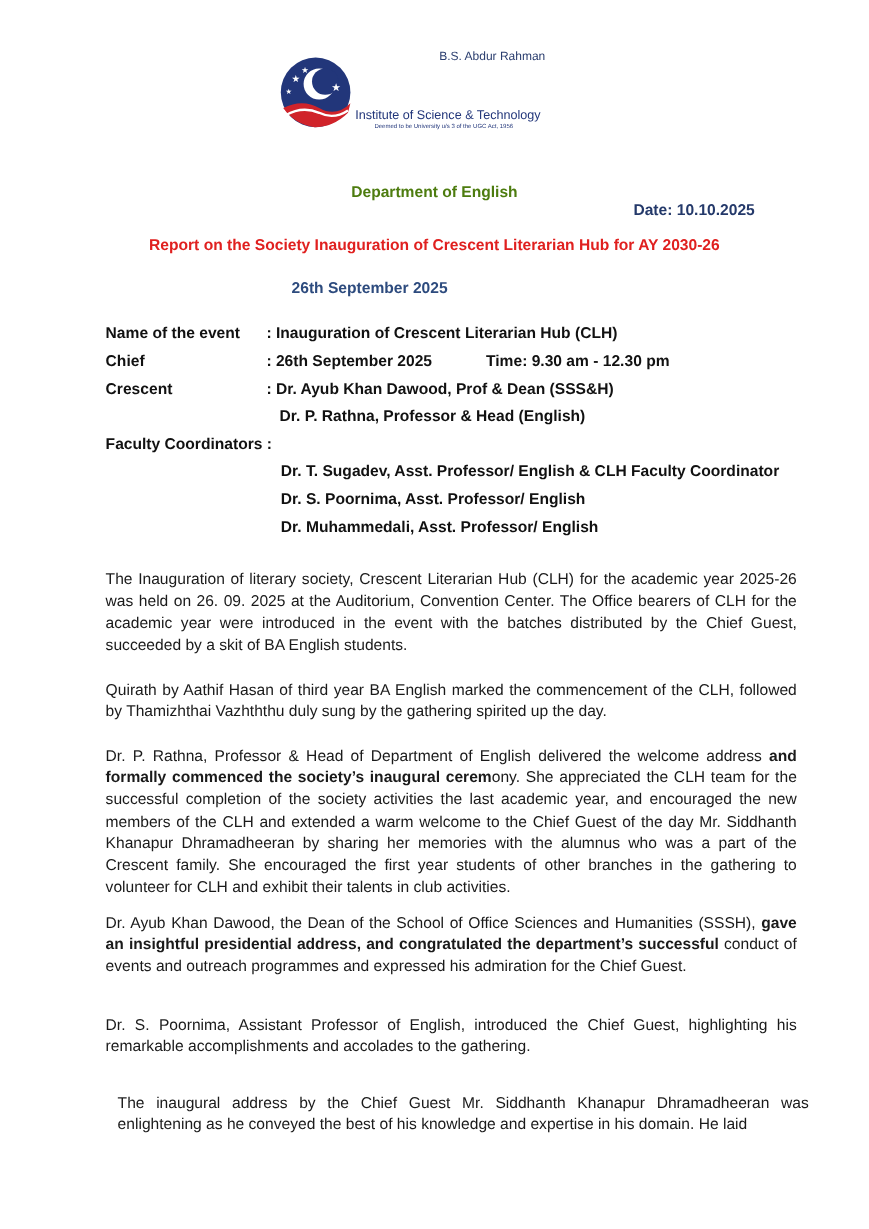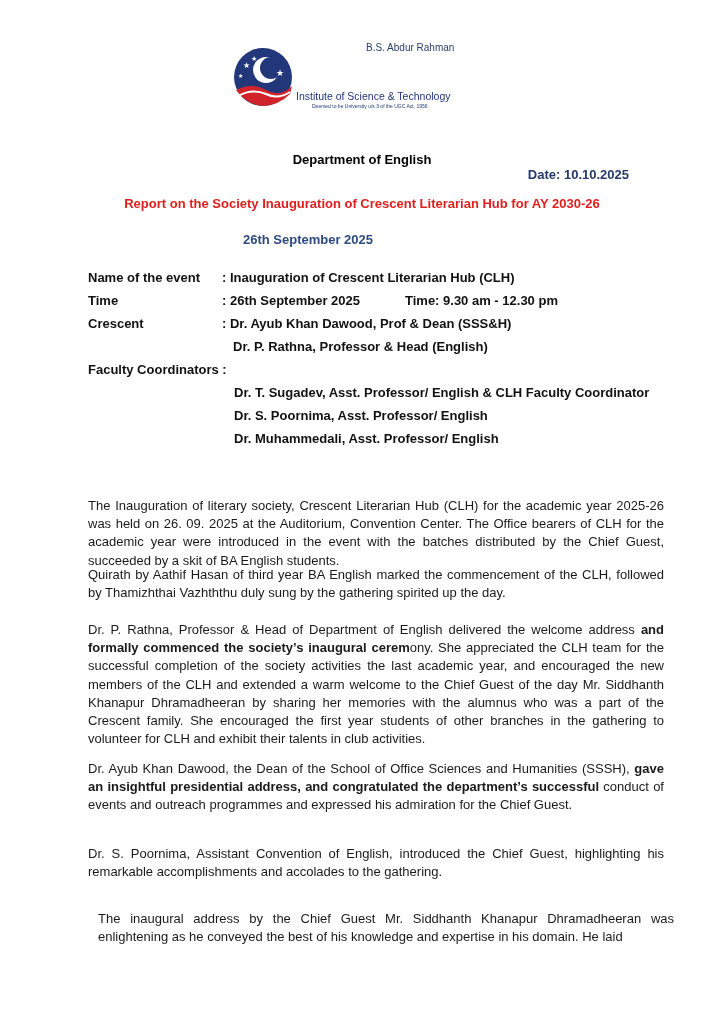--- a/index.html
+++ b/index.html
@@ -5,21 +5,21 @@
   html, body { margin: 0; padding: 0; background: #ffffff; }
   body { width: 724px; height: 1024px; position: relative; overflow: hidden;
          font-family: "Liberation Sans", sans-serif; color: #111; }
   .logo { position: absolute; left: 232px; top: 42px; width: 240px; height: 68px; }
   .logo-emblem { position: absolute; left: 0; top: 4px; width: 62px; height: 62px; }
   .logo-top { position: absolute; left: 134px; top: 0px; font-size: 10px; color: #2a3d6e; }
   .logo-name { position: absolute; left: 62px; top: 4px; font-size: 42px; font-weight: bold; color: #22367a; letter-spacing: -0.5px; line-height: 46px; }
   .logo-sub { position: absolute; left: 64px; top: 48px; font-size: 10.5px; color: #22367a; }
   .logo-deemed { position: absolute; left: 80px; top: 61px; font-size: 5px; color: #22367a; }
 
-  .dept { position: absolute; top: 152px; left: 0; width: 724px; text-align: center; color: #000000; font-weight: bold; font-size: 13px; }
+  .dept { position: absolute; top: 152px; left: 0; width: 724px; text-align: center; color: #4d7c0f; font-weight: bold; font-size: 13px; }
   .date { position: absolute; top: 167px; right: 95px; color: #24396a; font-weight: bold; font-size: 13px; }
   .report-title { position: absolute; top: 196px; left: 0; width: 724px; text-align: center; color: #e0201f; font-weight: bold; font-size: 13px; }
   .event-date { position: absolute; top: 232px; left: 0; width: 616px; text-align: center; color: #2d4b7e; font-weight: bold; font-size: 13px; }
 
   .details { position: absolute; left: 88px; top: 266px; font-weight: bold; font-size: 13px; line-height: 23px; }
   .row { position: relative; height: 23px; }
   .lbl { position: absolute; left: 0; white-space: nowrap; }
   .val { position: absolute; left: 134px; white-space: nowrap; }
   .val2 { position: absolute; left: 145px; white-space: nowrap; }
   .time { position: absolute; left: 317px; white-space: nowrap; }
@@ -52,21 +52,21 @@
 <div class="date">Date: 10.10.2025</div>
 <div class="report-title">Report on the Society Inauguration of Crescent Literarian Hub for AY 2030-26</div>
 <div class="event-date">26th September 2025</div>
 
 <div class="details">
   <div class="row">
     <span class="lbl">Name of the event</span>
     <span class="val">: Inauguration of Crescent Literarian Hub (CLH)</span>
   </div>
   <div class="row">
-    <span class="lbl">Time</span>
+    <span class="lbl">Chief</span>
     <span class="val">: 26th September 2025</span>
     <span class="time">Time: 9.30 am - 12.30 pm</span>
   </div>
   <div class="row">
     <span class="lbl">Crescent</span>
     <span class="val">: Dr. Ayub Khan Dawood, Prof &amp; Dean (SSS&amp;H)</span>
   </div>
   <div class="row">
     <span class="val2">Dr. P. Rathna, Professor &amp; Head (English)</span>
   </div>
@@ -77,18 +77,18 @@
     <span class="coord">Dr. T. Sugadev, Asst. Professor/ English &amp; CLH Faculty Coordinator</span>
   </div>
   <div class="row">
     <span class="coord">Dr. S. Poornima, Asst. Professor/ English</span>
   </div>
   <div class="row">
     <span class="coord">Dr. Muhammedali, Asst. Professor/ English</span>
   </div>
 </div>
 
-<p class="body" style="top:497px; margin:0;">The Inauguration of literary society, Crescent Literarian Hub (CLH) for the academic year 2025-26 was held on 26. 09. 2025 at the Auditorium, Convention Center. The Office bearers of CLH for the academic year were introduced in the event with the batches distributed by the Chief Guest, succeeded by a skit of BA English students.</p>
+<p class="body" style="top:474px; margin:0;">The Inauguration of literary society, Crescent Literarian Hub (CLH) for the academic year 2025-26 was held on 26. 09. 2025 at the Auditorium, Convention Center. The Office bearers of CLH for the academic year were introduced in the event with the batches distributed by the Chief Guest, succeeded by a skit of BA English students.</p>
 <p class="body" style="top:566px; margin:0;">Quirath by Aathif Hasan of third year BA English marked the commencement of the CLH, followed by Thamizhthai Vazhththu duly sung by the gathering spirited up the day.</p>
 <p class="body" style="top:621px; margin:0;"><span>Dr. P. Rathna, Professor &amp; Head of Department of English delivered the welcome address </span><b>and formally commenced the society’s inaugural cerem</b><span>ony. She appreciated the CLH team for the successful completion of the society activities the last academic year, and encouraged the new members of the CLH and extended a warm welcome to the Chief Guest of the day Mr. Siddhanth Khanapur Dhramadheeran by sharing her memories with the alumnus who was a part of the Crescent family. She encouraged the first year students of other branches in the gathering to volunteer for CLH and exhibit their talents in club activities.</span></p>
 <p class="body" style="top:760px; margin:0;"><span>Dr. Ayub Khan Dawood, the Dean of the School of Office Sciences and Humanities (SSSH), </span><b>gave an insightful presidential address, and congratulated the department’s successful</b><span> conduct of events and outreach programmes and expressed his admiration for the Chief Guest.</span></p>
-<p class="body" style="top:845px; margin:0;">Dr. S. Poornima, Assistant Convention of English, introduced the Chief Guest, highlighting his remarkable accomplishments and accolades to the gathering.</p>
+<p class="body" style="top:845px; margin:0;">Dr. S. Poornima, Assistant Professor of English, introduced the Chief Guest, highlighting his remarkable accomplishments and accolades to the gathering.</p>
 <p class="body" style="top:900px; margin:10px;">The inaugural address by the Chief Guest Mr. Siddhanth Khanapur Dhramadheeran was enlightening as he conveyed the best of his knowledge and expertise in his domain. He laid</p>
 
 </body></html>

